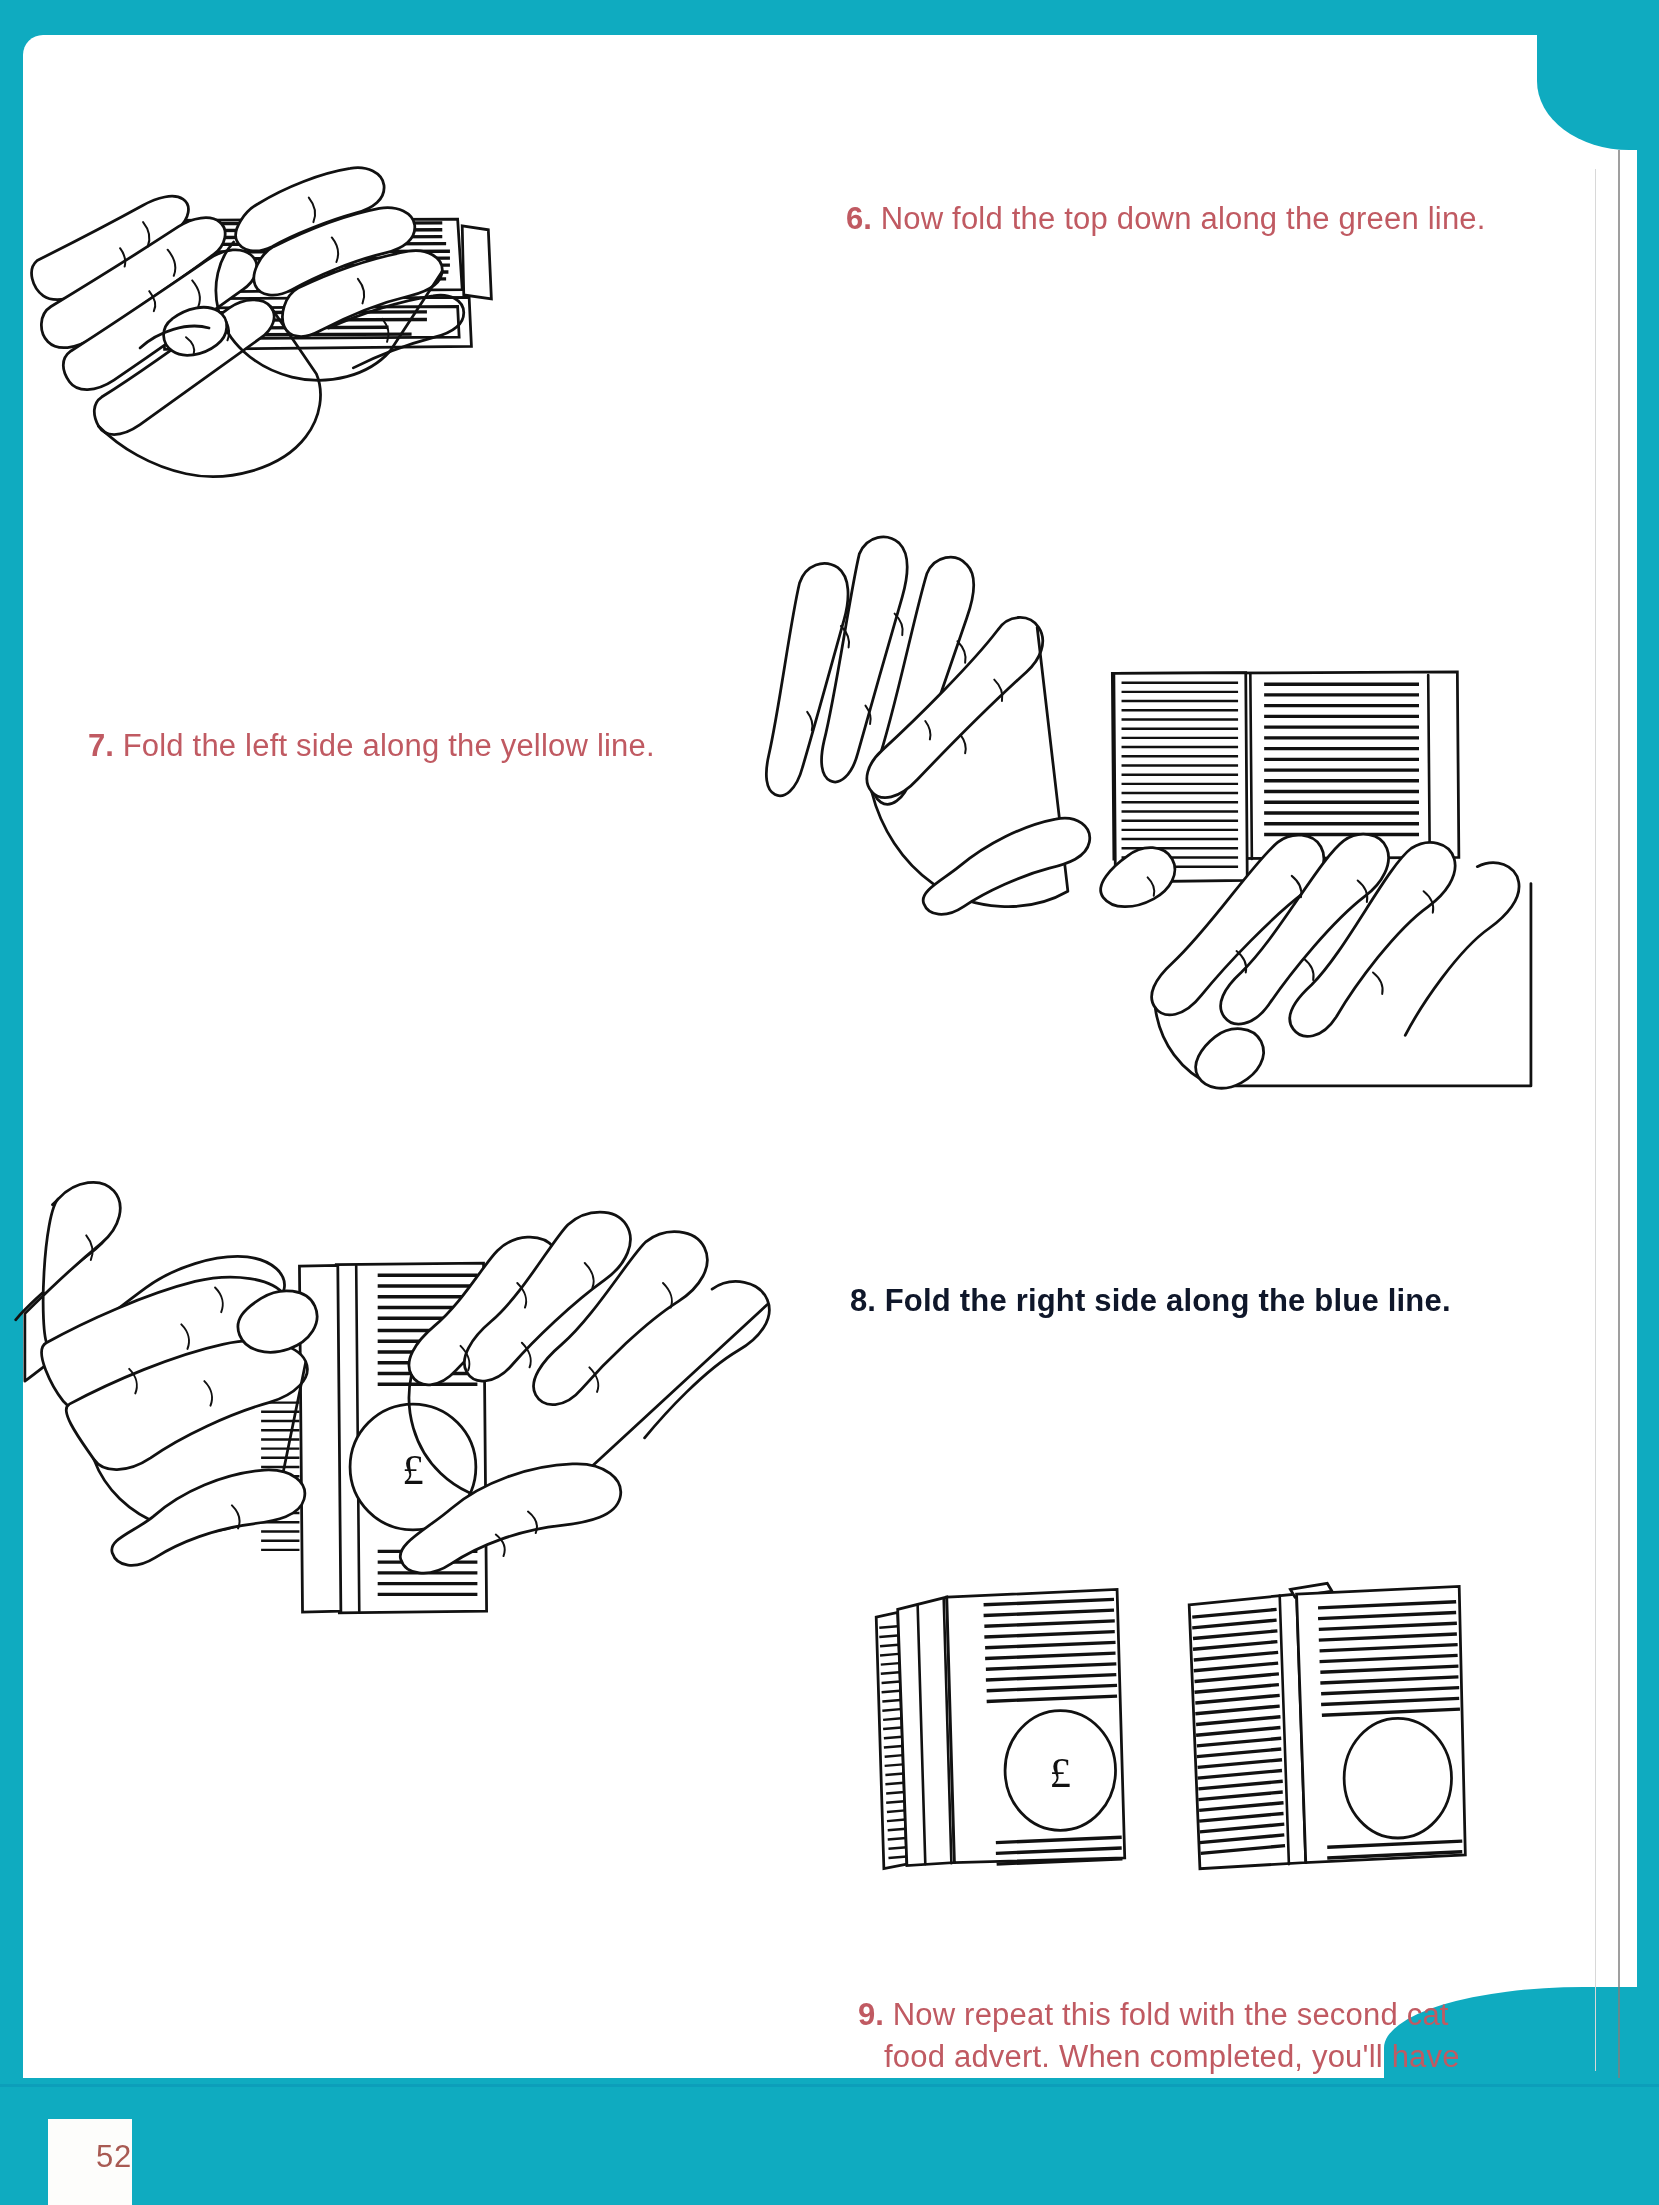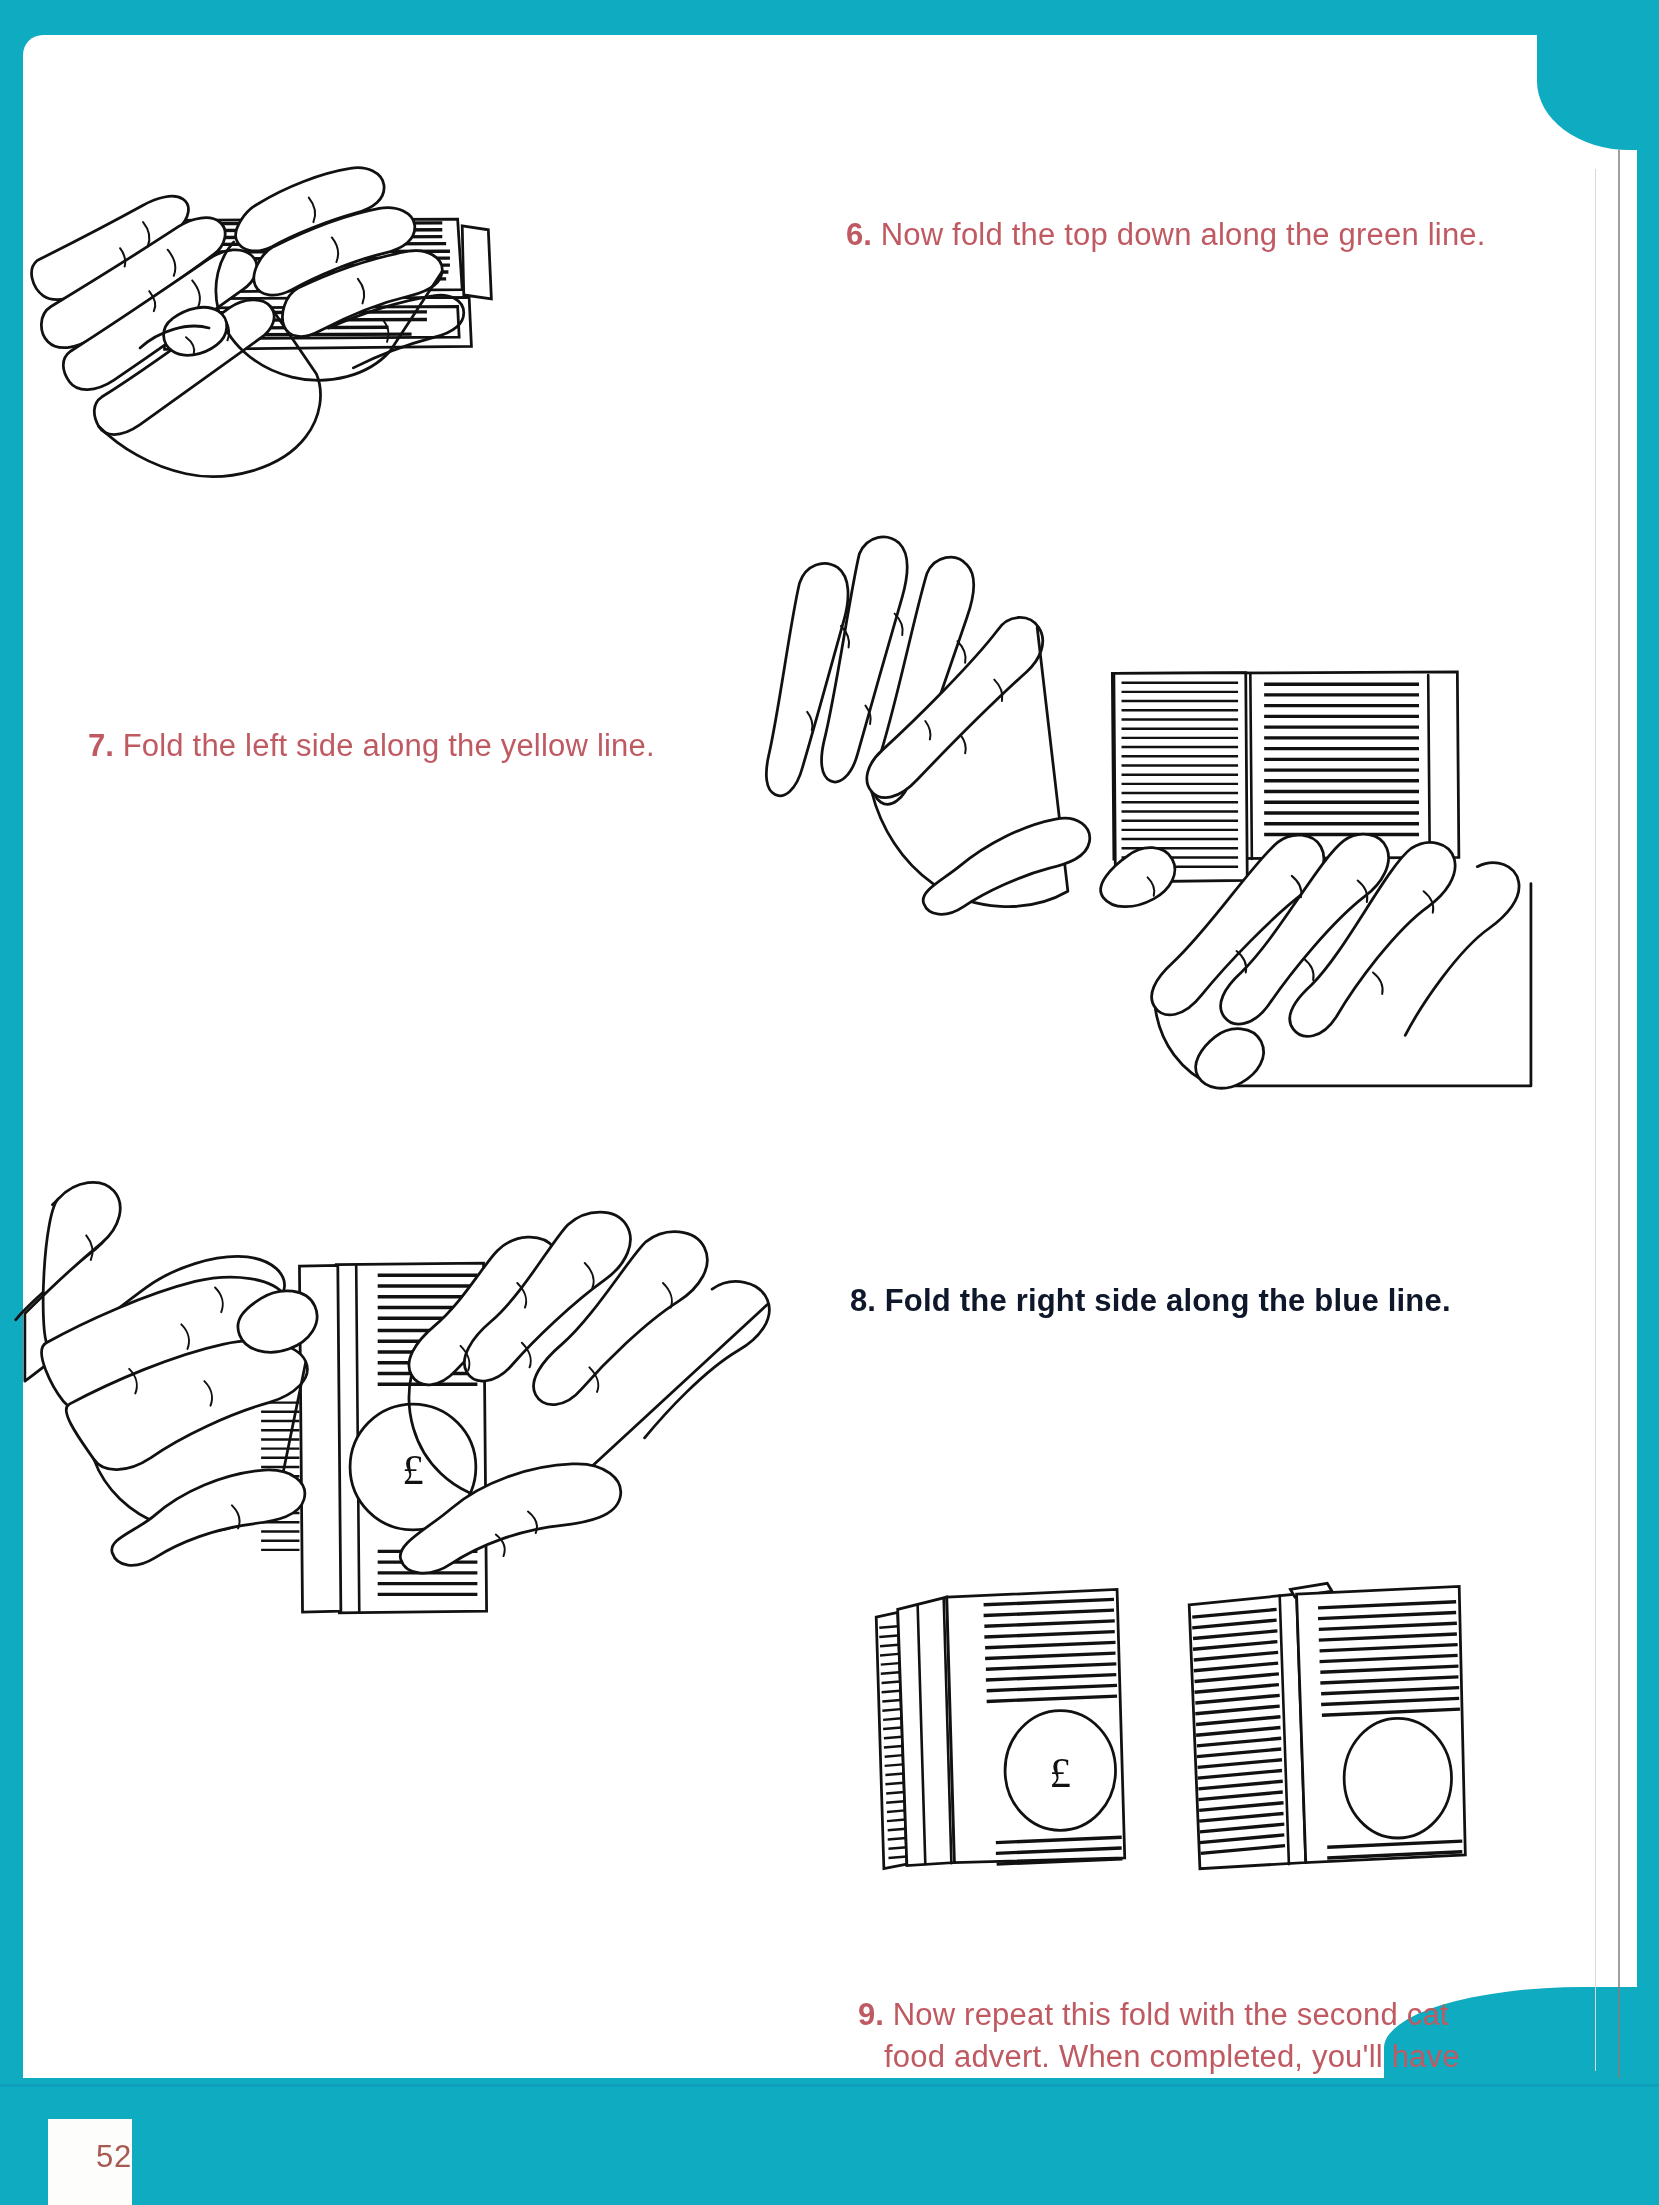--- a/index.html
+++ b/index.html
@@ -118,21 +118,21 @@
   .caption .num {
     font-weight: bold;
     letter-spacing: 0;
   }
   .caption.bold-red { color: #0f172a; font-weight: bold; text-align: center; }
   .caption.indent {
     text-indent: -26px;
     padding-left: 26px;
   }
 
-  #cap6 { left: 846px; top: 198px; margin-top: 16px; }
+  #cap6 { left: 846px; top: 198px; }
   #cap7 { left: 88px;  top: 725px; }
   #cap8 { left: 850px; top: 1280px; }
   #cap9 { left: 858px; top: 1994px; width: 614px; }
 
   
   .illus { position: absolute; }
   #illus6 { left: 28px;   top: 107px;  width: 491px;  height: 399px; }
   #illus7 { left: 767px; top: 537px;  width: 775px; height: 552px; }
   #illus8 { left: 31px;   top: 1151px; width: 767px; height: 583px; }
   #illus9 { left: 867px; top: 1557px; width: 606px;  height: 338px; }

